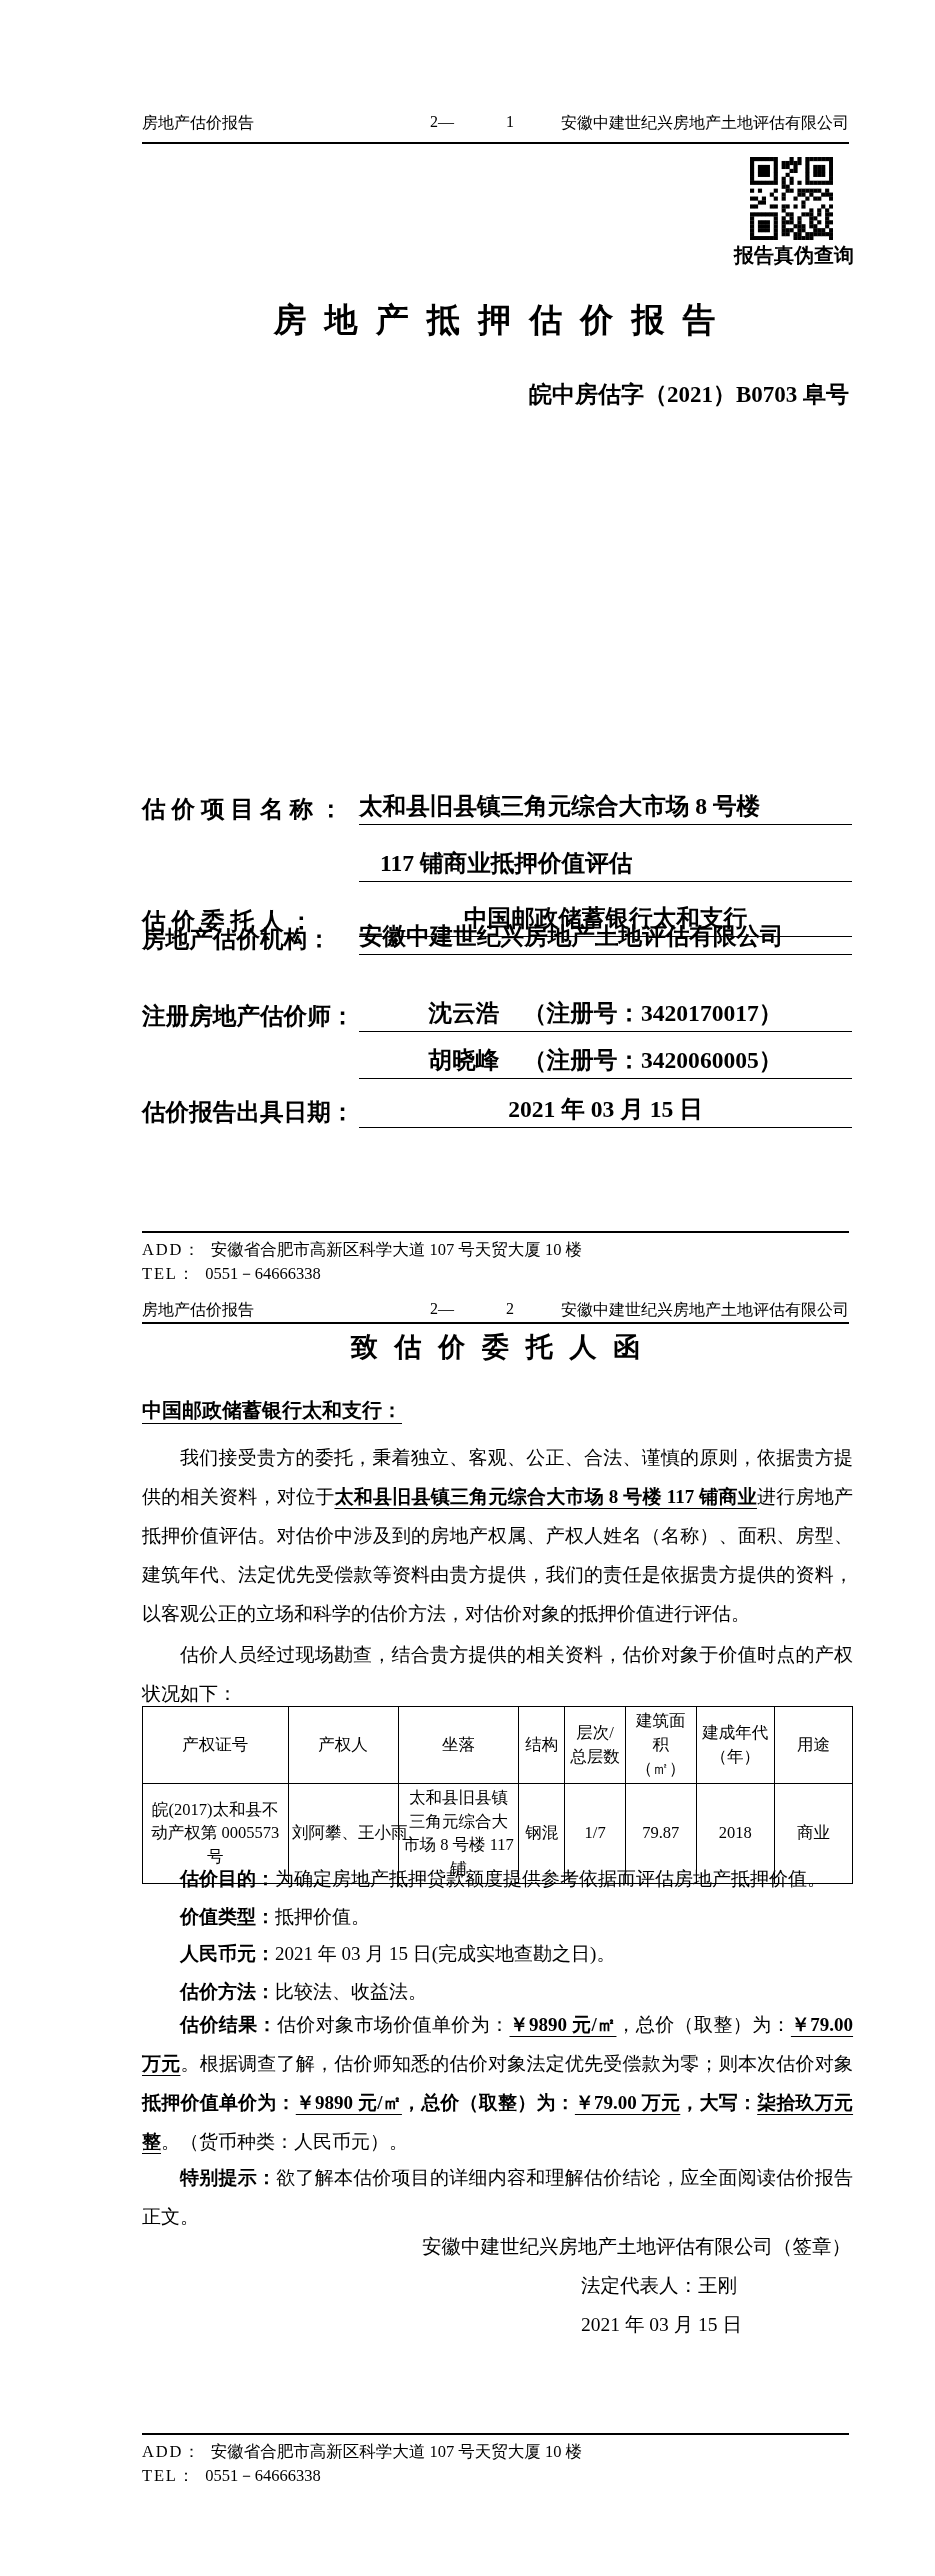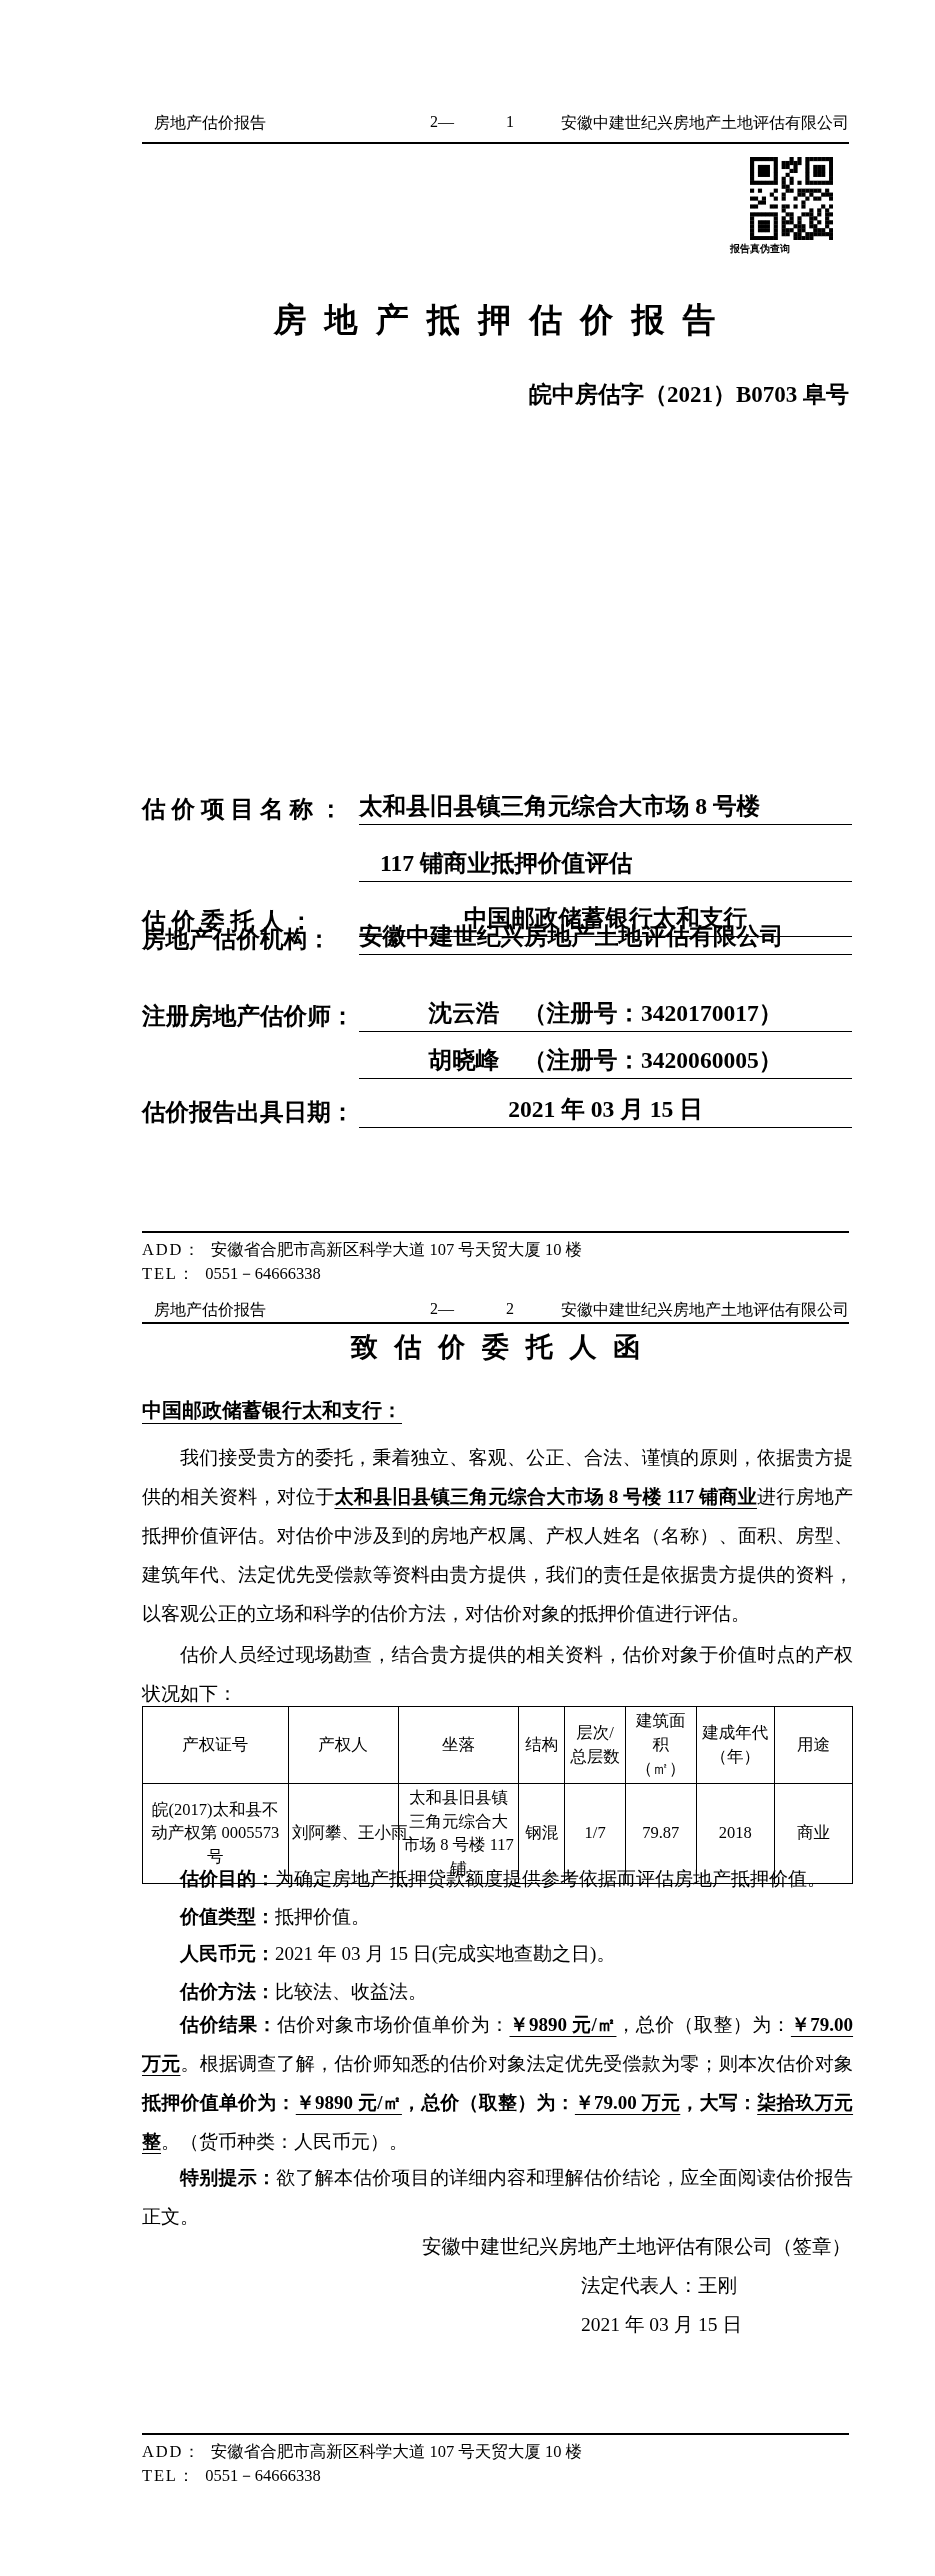--- a/index.html
+++ b/index.html
@@ -10,31 +10,31 @@
     font-family:"Liberation Serif","DejaVu Serif",serif;
     color:#000;
     overflow:hidden;
   }
   .abs{position:absolute;}
   .b{font-weight:bold;}
   .u{text-decoration:underline;text-decoration-thickness:1.2px;text-underline-offset:4.7px;}
 
   
   .runhead{left:142px;right:87px;height:21px;font-size:16px;}
-  .runhead .h-title{position:absolute;left:12px;top:0;font-family:Liberation Mono, monospace;}
+  .runhead .h-title{position:absolute;left:0;top:0;font-family:Liberation Mono, monospace;}
   .runhead .h-vol{position:absolute;left:288px;top:0;}
   .runhead .h-page{position:absolute;left:364px;top:0;}
   .runhead .h-co{position:absolute;right:0;top:0;}
   .rule{left:142px;right:87px;height:2.4px;background:#000;}
   .runfoot{left:142px;right:87px;font-size:16.5px;line-height:23.6px;}
   .runfoot .lbl{letter-spacing:1.8px;margin-right:9.4px;margin-top:8px;}
 
   
   #qr-box{left:750px;top:157px;width:83px;height:83px;}
-  #qr-caption{left:730px;top:242px;width:124px;text-align:left;font-size:10px;font-weight:bold;}
+  #qr-caption{left:730px;top:242px;width:124px;text-align:right;font-size:20px;font-weight:bold;}
   #p1-title{left:118px;right:65px;top:298px;text-align:center;font-size:33px;font-weight:bold;letter-spacing:0.55em;text-indent:0.55em;white-space:nowrap;}
   #p1-subtitle{left:142px;right:87px;top:379px;text-align:right;font-size:23px;font-weight:bold;}
   .form-row{position:absolute;left:142px;right:84px;display:flex;align-items:flex-end;font-size:23.6px;font-weight:bold;height:37px;margin-top:44px;}
   .fr-label{width:217px;white-space:nowrap;flex:none;}
   .fr-value{flex:1;border-bottom:1.8px solid #000;padding-bottom:2.4px;white-space:nowrap;}
   .fr-value.ctr{text-align:center;}
   .fr-value.ind{padding-left:21px;}
   #fr1{top:744px}#fr2{top:801px}#fr3{top:856px}#fr4{top:874px}
   #fr5{top:951px}#fr6{top:998px}#fr7{top:1047px}
 

